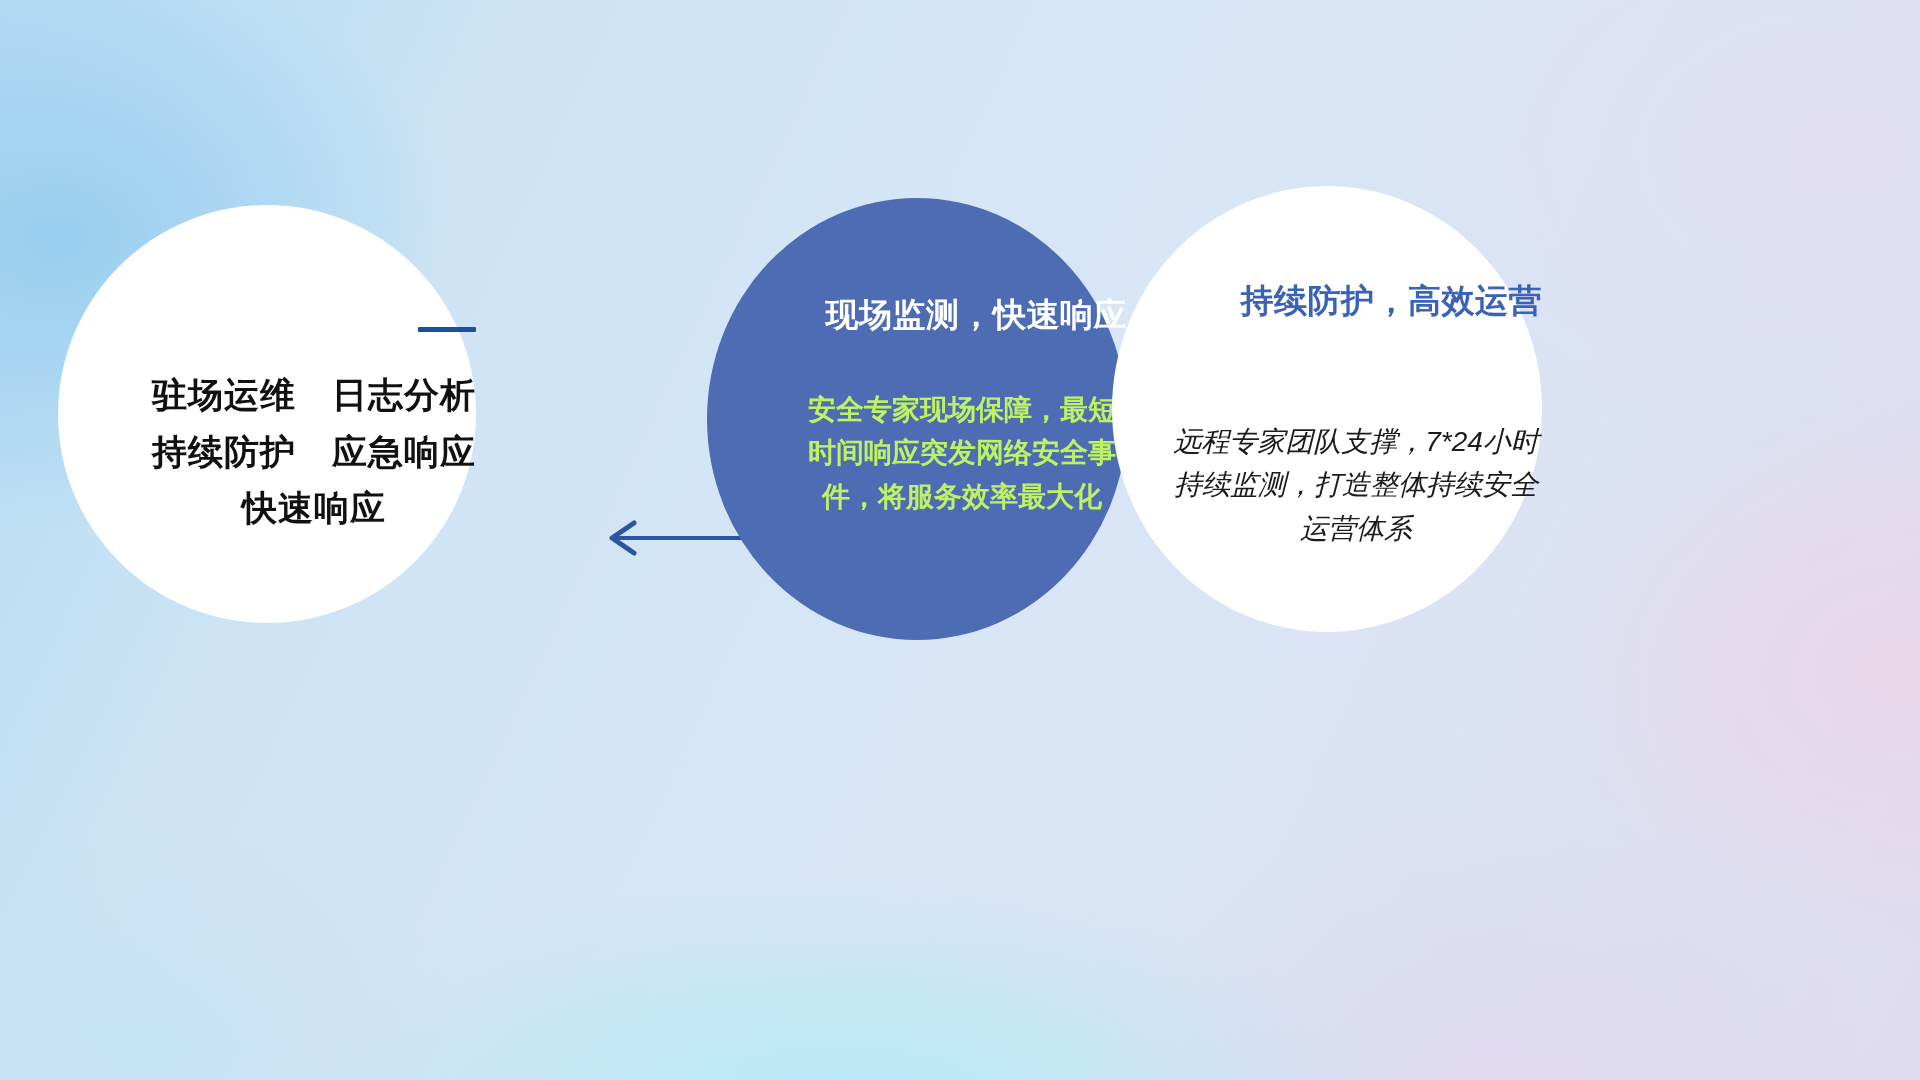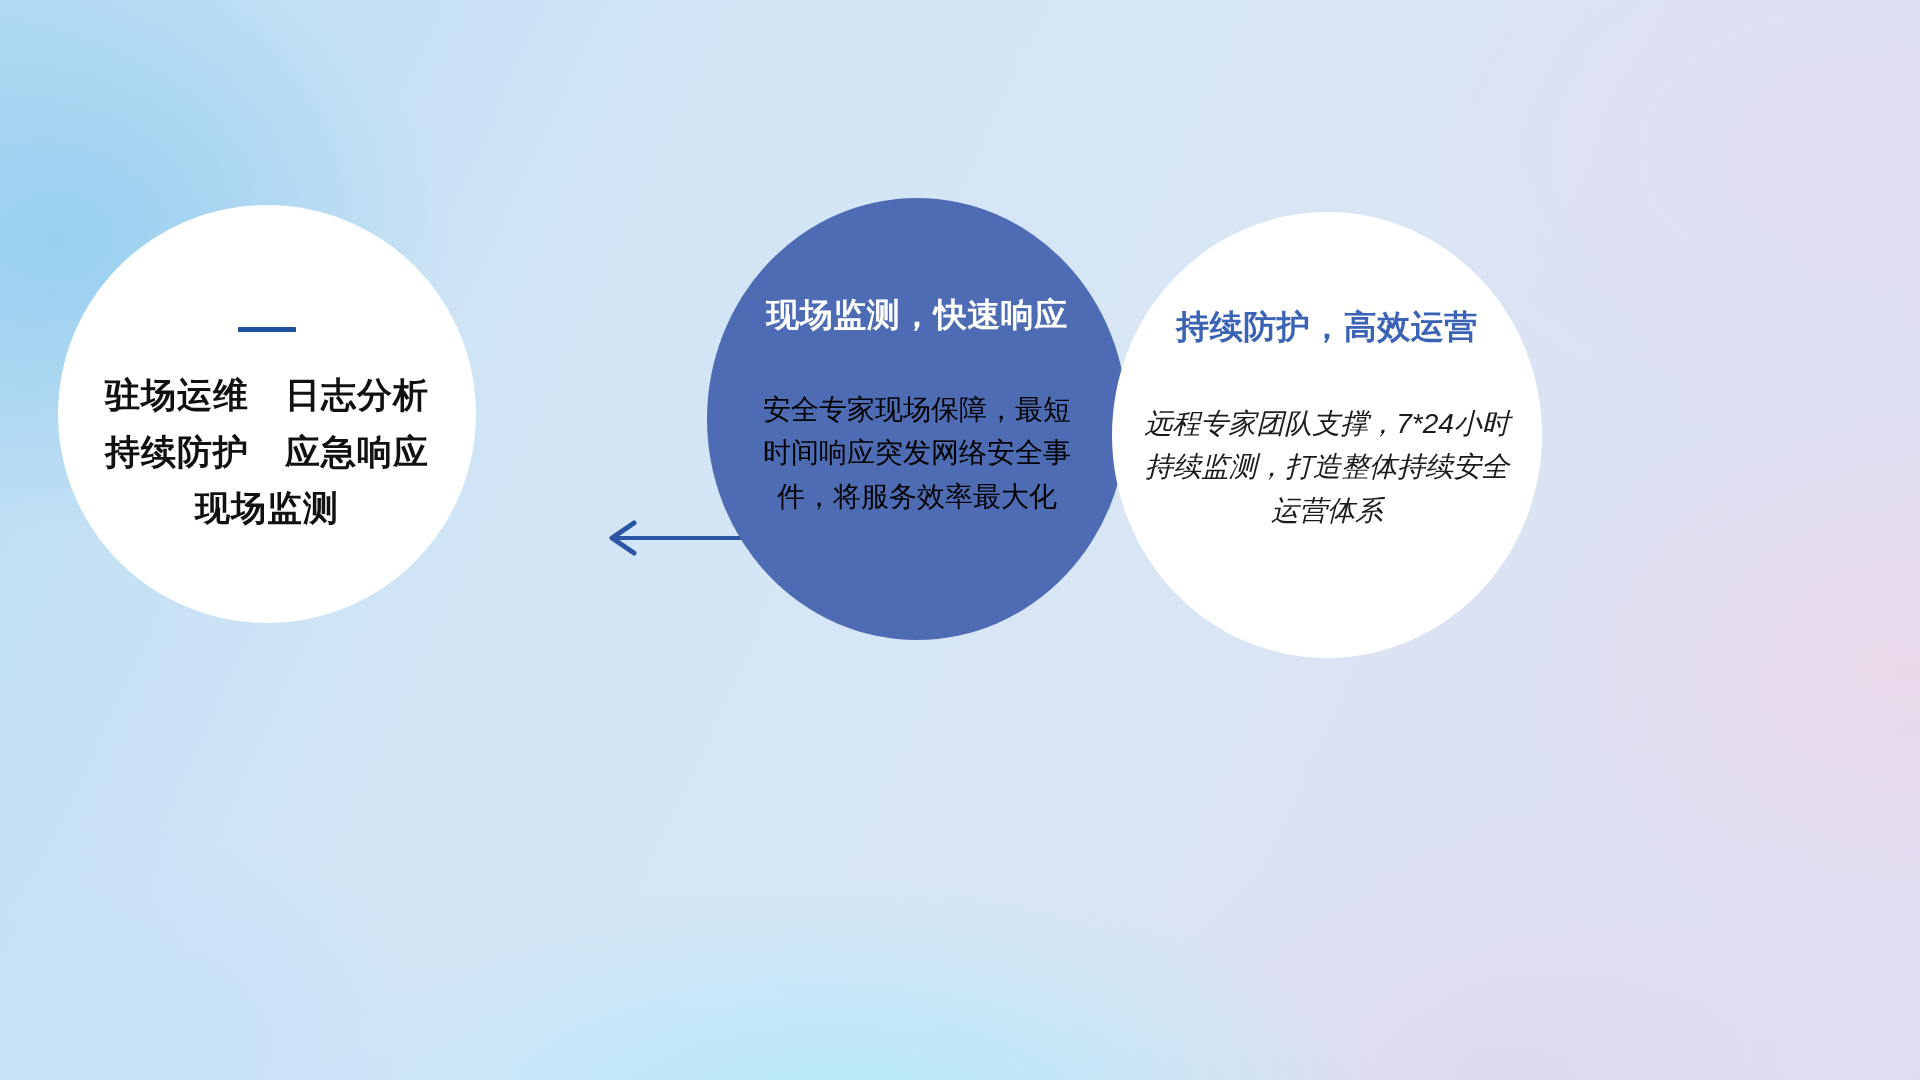--- a/index.html
+++ b/index.html
@@ -17,38 +17,39 @@
       radial-gradient(ellipse 420px 300px at 8% 97%, rgba(196,226,246,0.85) 0%, rgba(196,226,246,0) 74%),
       radial-gradient(ellipse 520px 360px at 78% 100%, rgba(224,212,238,0.60) 0%, rgba(224,212,238,0) 74%),
       linear-gradient(115deg, #b6dcf3 0%, #cfe4f5 26%, #d7e6f6 50%, #dbe3f3 72%, #e0dcf0 100%);
     overflow:hidden;
   }
 
   
   .circle {
     position:absolute; border-radius:50%;
     display:flex; flex-direction:column;
-    align-items:center; justify-content:flex-start;
+    align-items:flex-end; justify-content:flex-start;
     text-align:center;
   }
 
   #circle-left {
     left:58px; top:205px; width:418px; height:418px;
     background:#ffffff;
     z-index:3;
   }
   #circle-mid {
     left:707px; top:198px; width:420px; height:442px;
     background:#4d6cb3;
     z-index:4;
   }
   #circle-right {
-    left:1112px; top:212px; width:430px; height:446px;
+    left:1112px; top:186px; width:430px; height:446px;
     background:#ffffff;
     z-index:5;
+    gap:44px;
   }
 
   
   .dash {
     width:58px; height:5px; background:#1c4f9c;
     margin-top:122px; border-radius:1px;
   }
   #left-text-block { margin-top:36px; }
   .left-line {
     font-size:35px; font-weight:bold; color:#111111;
@@ -56,22 +57,22 @@
   }
 
   
   #mid-title {
     margin-top:95px;
     font-size:33px; font-weight:bold; color:#ffffff;
     letter-spacing:0.5px; white-space:nowrap;
   }
   #mid-body {
     margin-top:50px; width:330px;
-    font-size:28px; color:#000000; line-height:1.55;
-    font-weight:400;
+    font-size:28px; color:#bef264; line-height:1.55;
+    font-weight:700;
   }
 
   
   #right-title {
     margin-top:93px;
     font-size:33px; font-weight:bold; color:#3b63b5;
     letter-spacing:0.5px; white-space:nowrap;
   }
   #right-body {
     margin-top:52px; width:372px;
@@ -94,21 +95,21 @@
   <svg id="arrow" viewBox="0 0 270 40" xmlns="http://www.w3.org/2000/svg">
     <line x1="270" y1="20" x2="14" y2="20" stroke="#2b56a4" stroke-width="4"></line>
     <polyline points="34,5 12,20 34,35" fill="none" stroke="#2b56a4" stroke-width="5" stroke-linecap="round" stroke-linejoin="round"></polyline>
   </svg>
 
   <div class="circle" id="circle-left">
     <div class="dash"></div>
     <div id="left-text-block">
       <div class="left-line">驻场运维　日志分析</div>
       <div class="left-line">持续防护　应急响应</div>
-      <div class="left-line">现场监测</div>
+      <div class="left-line">快速响应</div>
     </div>
   </div>
 
   <div class="circle" id="circle-mid">
     <div id="mid-title">现场监测，快速响应</div>
     <div id="mid-body">安全专家现场保障，最短时间响应突发网络安全事件，将服务效率最大化</div>
   </div>
 
   <div class="circle" id="circle-right">
     <div id="right-title">持续防护，高效运营</div>

